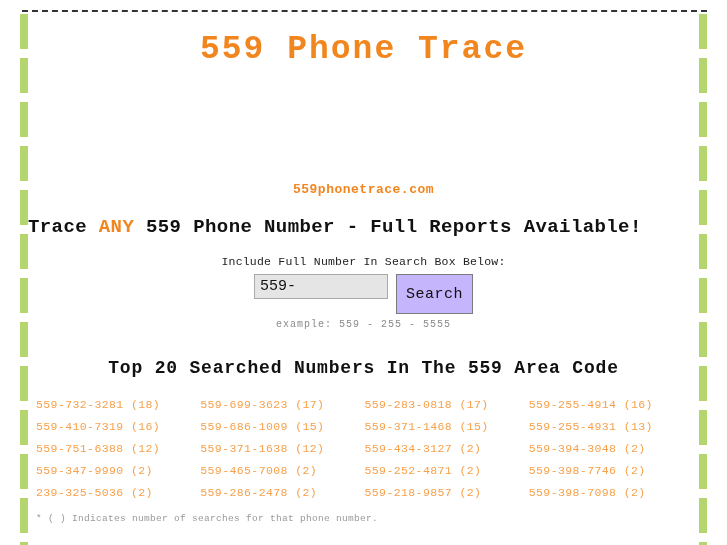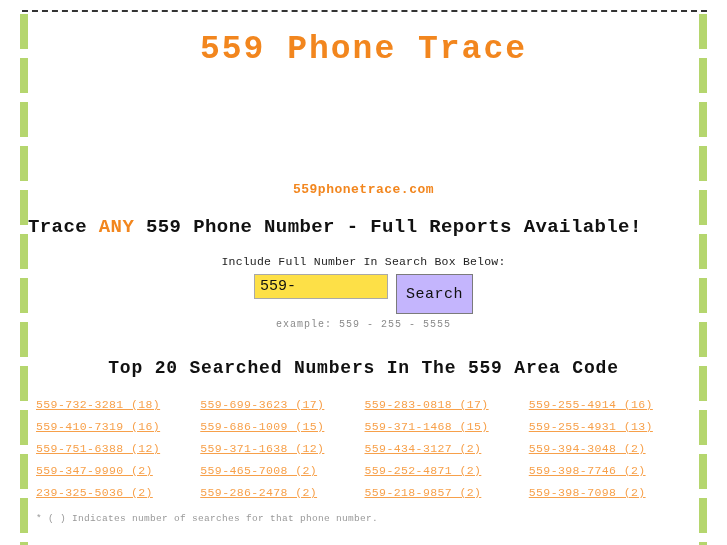--- a/index.html
+++ b/index.html
@@ -106,21 +106,21 @@
     justify-content: center;
     align-items: flex-start;
     gap: 8px;
     padding-top: 6px;
   }
   #search-input {
     width: 134px;
     height: 25px;
     box-sizing: border-box;
     border: 1px solid #a9a9a9;
-    background: #fde047;
+    background: #e5e5e5;
     font-family: "Liberation Mono", "DejaVu Sans Mono", monospace;
     font-size: 15px;
     color: #111111;
     padding: 0 5px;
     outline: none;
   }
   #search-button {
     height: 40px;
     box-sizing: border-box;
     border: 1px solid #7b7b7b;
@@ -153,21 +153,20 @@
   #numbers-grid {
     display: grid;
     grid-template-columns: repeat(4, 1fr);
     padding: 20px 6px 0 8px;
     row-gap: 9px;
   }
   .number-cell { line-height: 12px; }
   .number-link {
     font-size: 11.5px;
     color: #f7a04a;
-    text-decoration: underline;
     letter-spacing: 0.4px;
     cursor: pointer;
     white-space: nowrap;
   }
 
   #footnote {
     font-size: 9.5px;
     color: #999999;
     padding: 14px 0 0 8px;
     letter-spacing: 0.3px;

